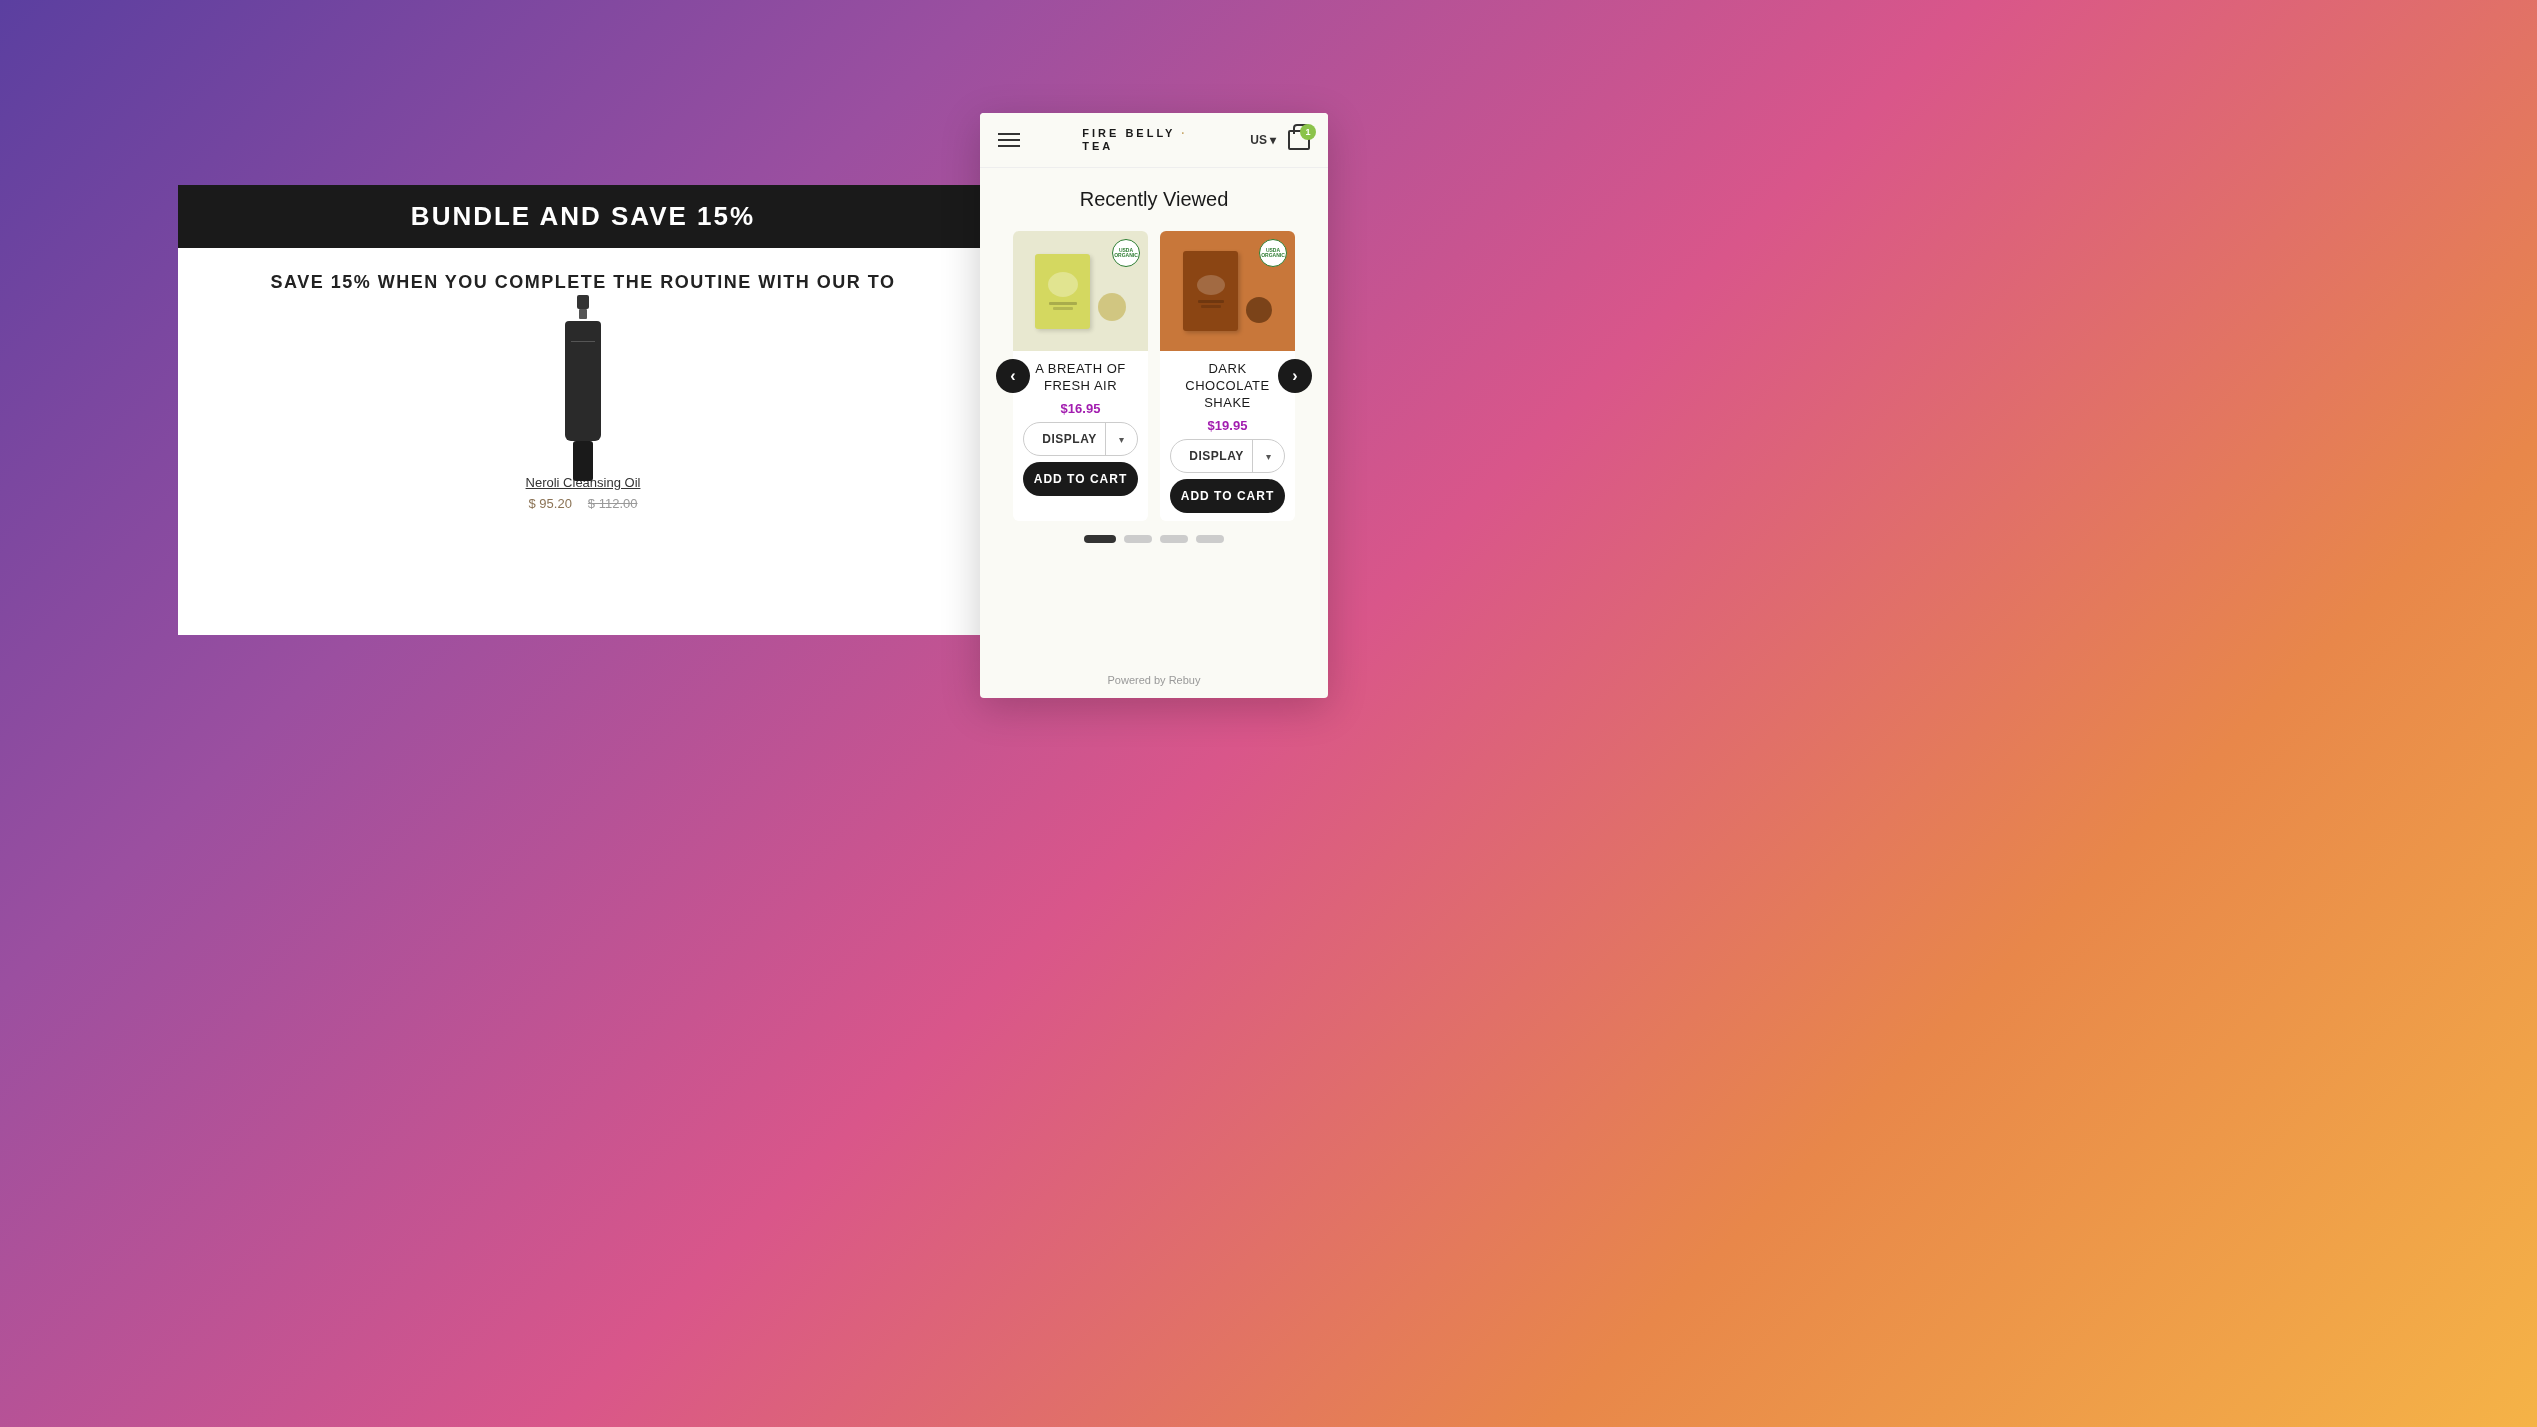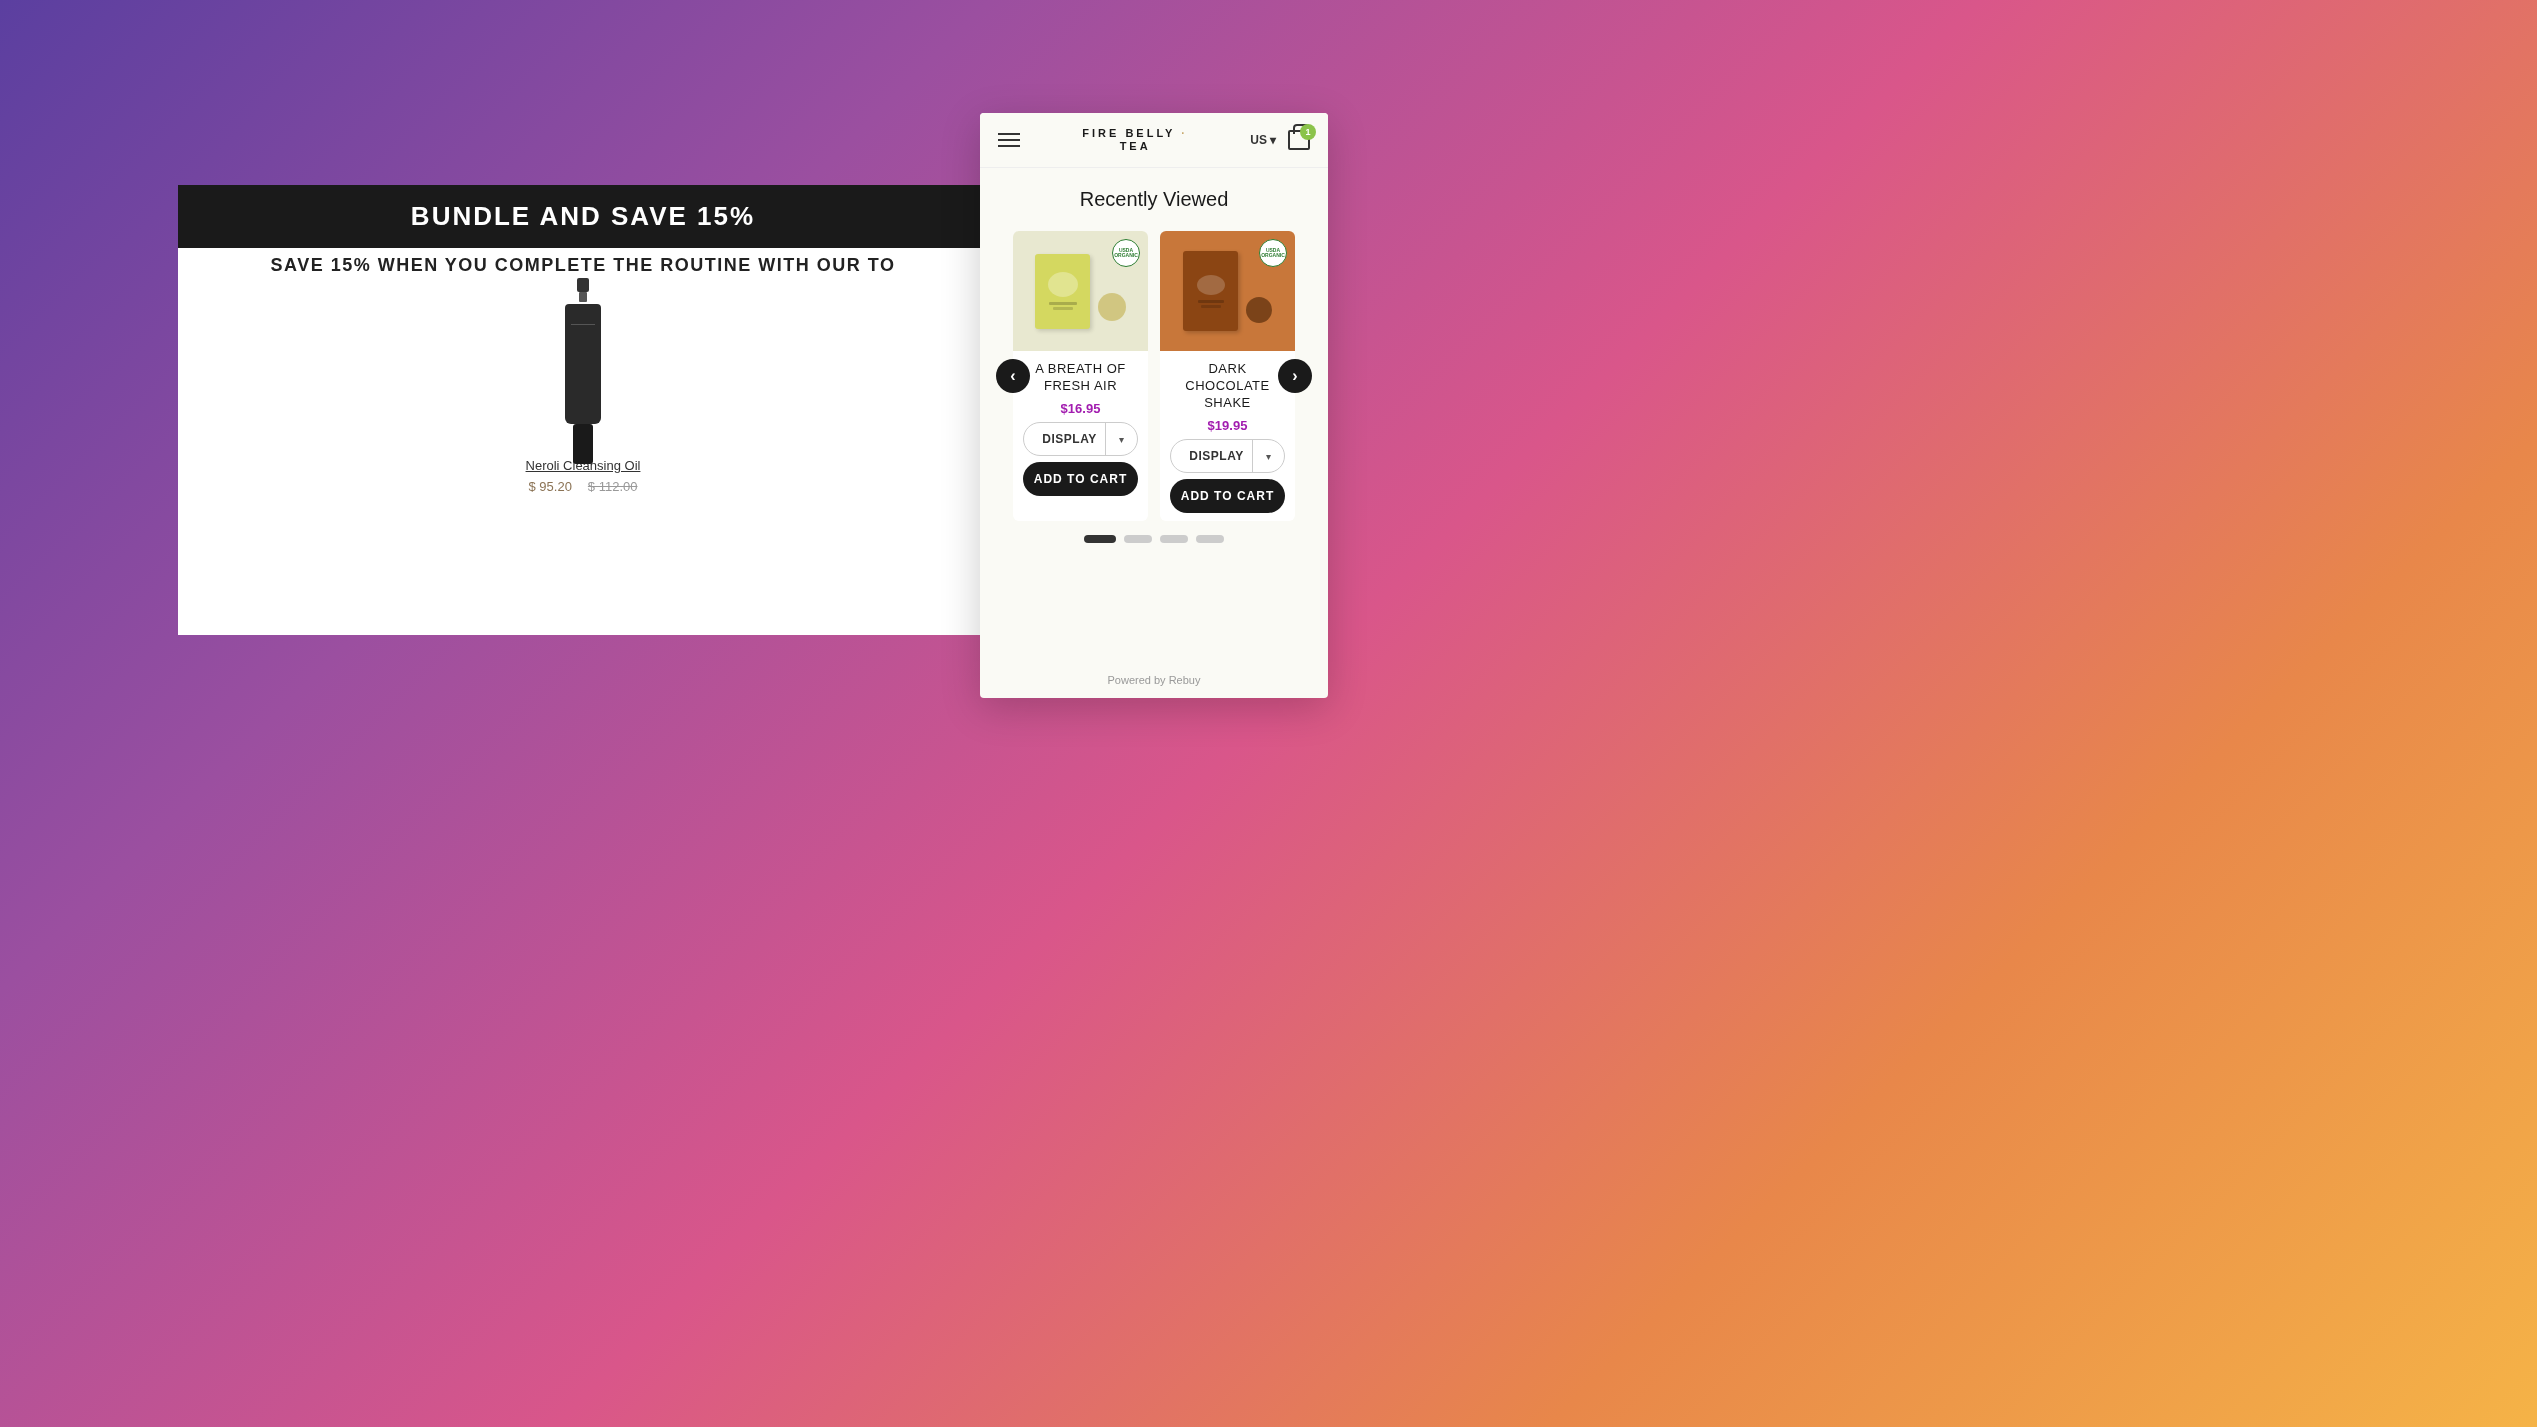--- a/index.html
+++ b/index.html
@@ -36,21 +36,21 @@
       text-align: center;
       padding: 16px;
       font-size: 26px;
       font-weight: 700;
       letter-spacing: 2px;
       text-transform: uppercase;
     }
 
     .bundle-subtitle {
       text-align: center;
-      padding: 7px 20px 20px;
+      padding: 24px 20px 20px;
       font-size: 18px;
       font-weight: 700;
       letter-spacing: 1.5px;
       text-transform: uppercase;
       color: #222;
     }
 
     .bundle-products {
       display: flex;
       justify-content: center;
@@ -192,21 +192,20 @@
       cursor: pointer;
     }
     .fb-menu-icon span {
       display: block;
       width: 22px;
       height: 2px;
       background: #333;
     }
 
     .fb-logo {
-      text-align: center;
       line-height: 1.2;
     }
     .fb-logo-text {
       font-size: 11px;
       font-weight: 700;
       letter-spacing: 3px;
       color: #1a1a1a;
       text-transform: uppercase;
     }
     .fb-logo-dot {

